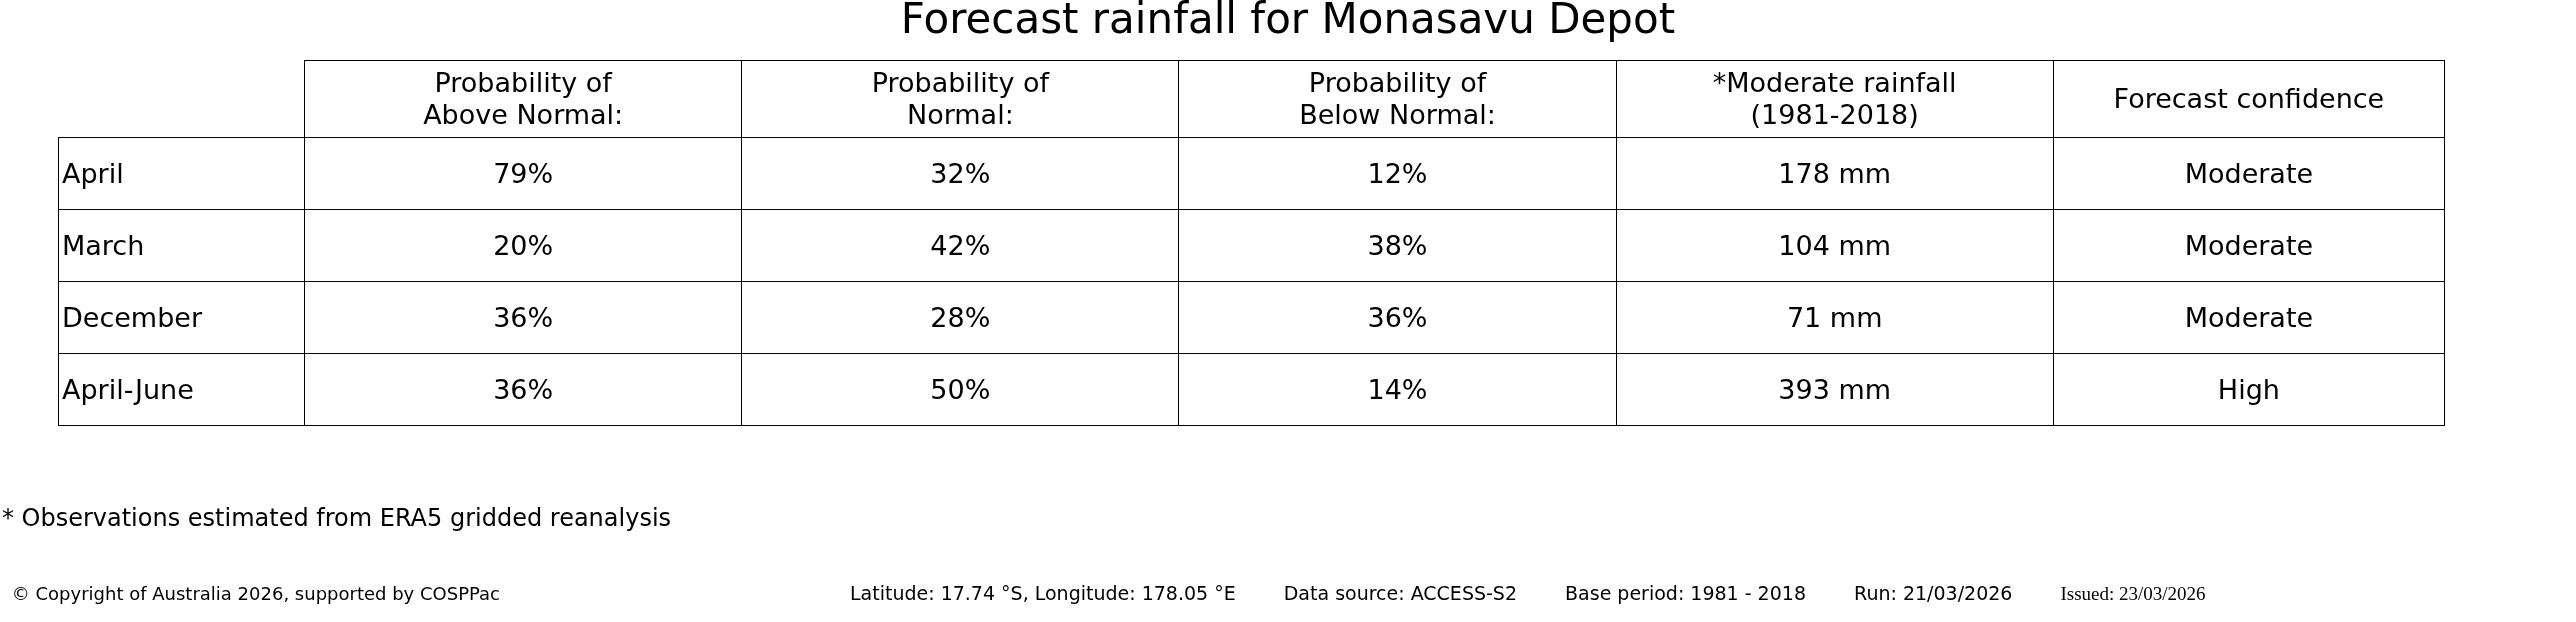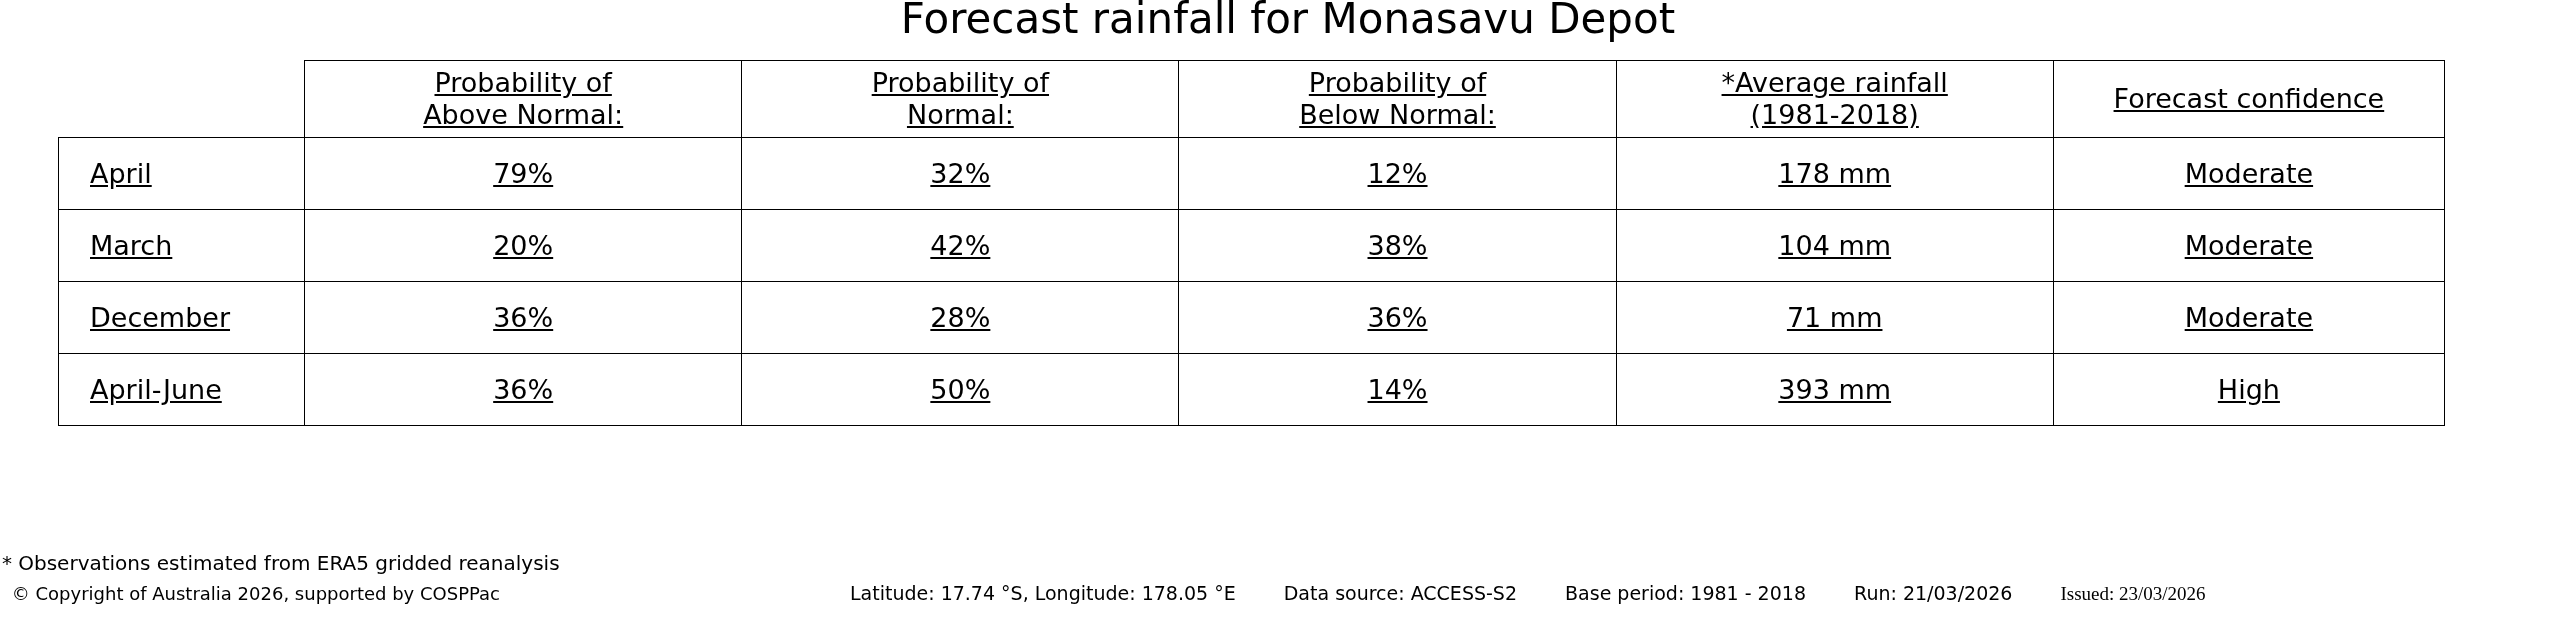--- a/index.html
+++ b/index.html
@@ -22,21 +22,20 @@
     padding-top: 0px;
     margin-top: -5.7px;
     font-weight: normal;
     letter-spacing: 0px;
   }
   .table-wrap {
     position: absolute;
     left: 58px;
     top: 60px;
     width: 2387px;
-    text-decoration: underline;
   }
   table.forecast {
     border-collapse: collapse;
     width: 2387px;
     table-layout: fixed;
   }
   table.forecast td, table.forecast th {
     border: 1.9px solid #000000;
     font-weight: normal;
     font-size: 27px;
@@ -50,35 +49,35 @@
     border: none;
     background: #ffffff;
   }
   table.forecast thead th {
     height: 76px;
     font-size: 27px;
     line-height: 32px;
   }
   table.forecast tbody td.month {
     text-align: left;
-    padding-left: 31px;
+    padding-left: 3px;
     font-size: 27px;
   }
   col.c0 { width: 246px; }
   col.c1 { width: 437px; }
   col.c2 { width: 437px; }
   col.c3 { width: 437px; }
   col.c4 { width: 437px; }
   col.c5 { width: 391px; }
 
   .footnote {
     position: absolute;
     left: 1.9px;
-    top: 551px;
-    font-size: 20px;
+    top: 506px;
+    font-size: 24px;
     line-height: 25px;
   }
   .footer {
     position: absolute;
     left: 0;
     top: 581px;
     width: 2576px;
     font-size: 19px;
     line-height: 25px;
   }
@@ -123,21 +122,21 @@
         </th>
         <th>
           <div>Probability of</div>
           <div>Normal:</div>
         </th>
         <th>
           <div>Probability of</div>
           <div>Below Normal:</div>
         </th>
         <th>
-          <div>*Average rainfall</div>
+          <div>*Moderate rainfall</div>
           <div>(1981-2018)</div>
         </th>
         <th>
           <div>Forecast confidence</div>
         </th>
       </tr>
     </thead>
     <tbody>
       <tr>
         <td class="month">April</td>

